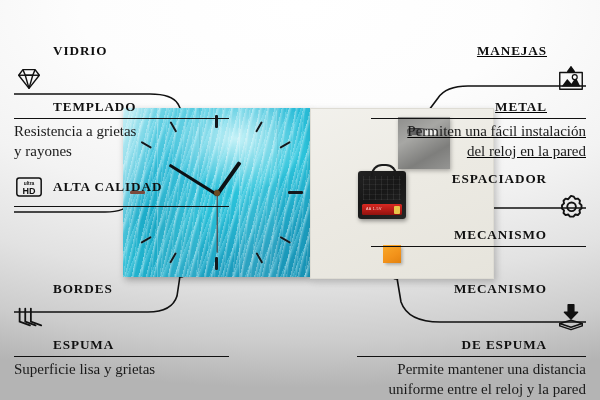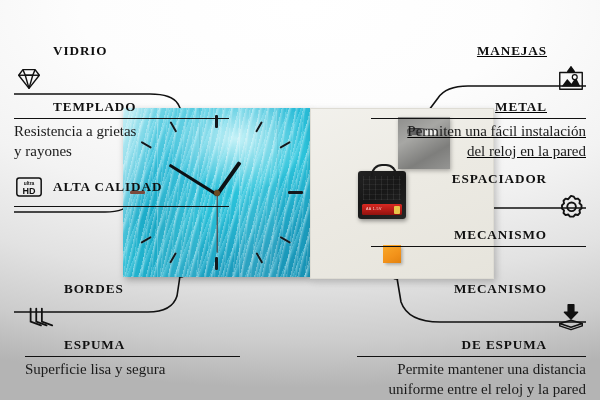--- a/index.html
+++ b/index.html
@@ -199,38 +199,38 @@
           <text x="16" y="23" text-anchor="middle" font-family="Liberation Sans, sans-serif" font-size="9.6" font-weight="700" fill="#111">HD</text>
         </svg>
       </span>
       <span class="titles">
         <span class="t2">ALTA CALIDAD</span>
       </span>
     </div>
     <div class="rule"></div>
   </div>
 
-  <div class="feat left" style="left:14px;top:282px;margin-left:11px;">
+  <div class="feat left" style="left:14px;top:282px;">
     <div class="hd">
       <span class="ico">
         <svg viewBox="0 0 32 32">
             <g fill="none" stroke="#111" stroke-width="1.9" stroke-linecap="round">
           <path d="M6 7 L6 21 L17 25"></path>
           <path d="M12 7 L12 21 L23 25"></path>
           <path d="M18 7 L18 21 L29 25"></path>
         </g>
           </svg>
       </span>
       <span class="titles">
         <span class="t1">BORDES</span>
         <span class="t2">ESPUMA</span>
       </span>
     </div>
     <div class="rule"></div>
-    <div class="sub">Superficie lisa y segura</div>
+    <div class="sub">Superficie lisa y grietas</div>
   </div>
 
   <div class="feat right" style="left:371px;top:44px;text-decoration:underline;">
     <div class="hd">
       <span class="titles">
         <span class="t1">MANEJAS</span>
         <span class="t2">METAL</span>
       </span>
       <span class="ico">
         <svg viewBox="0 0 32 32">

